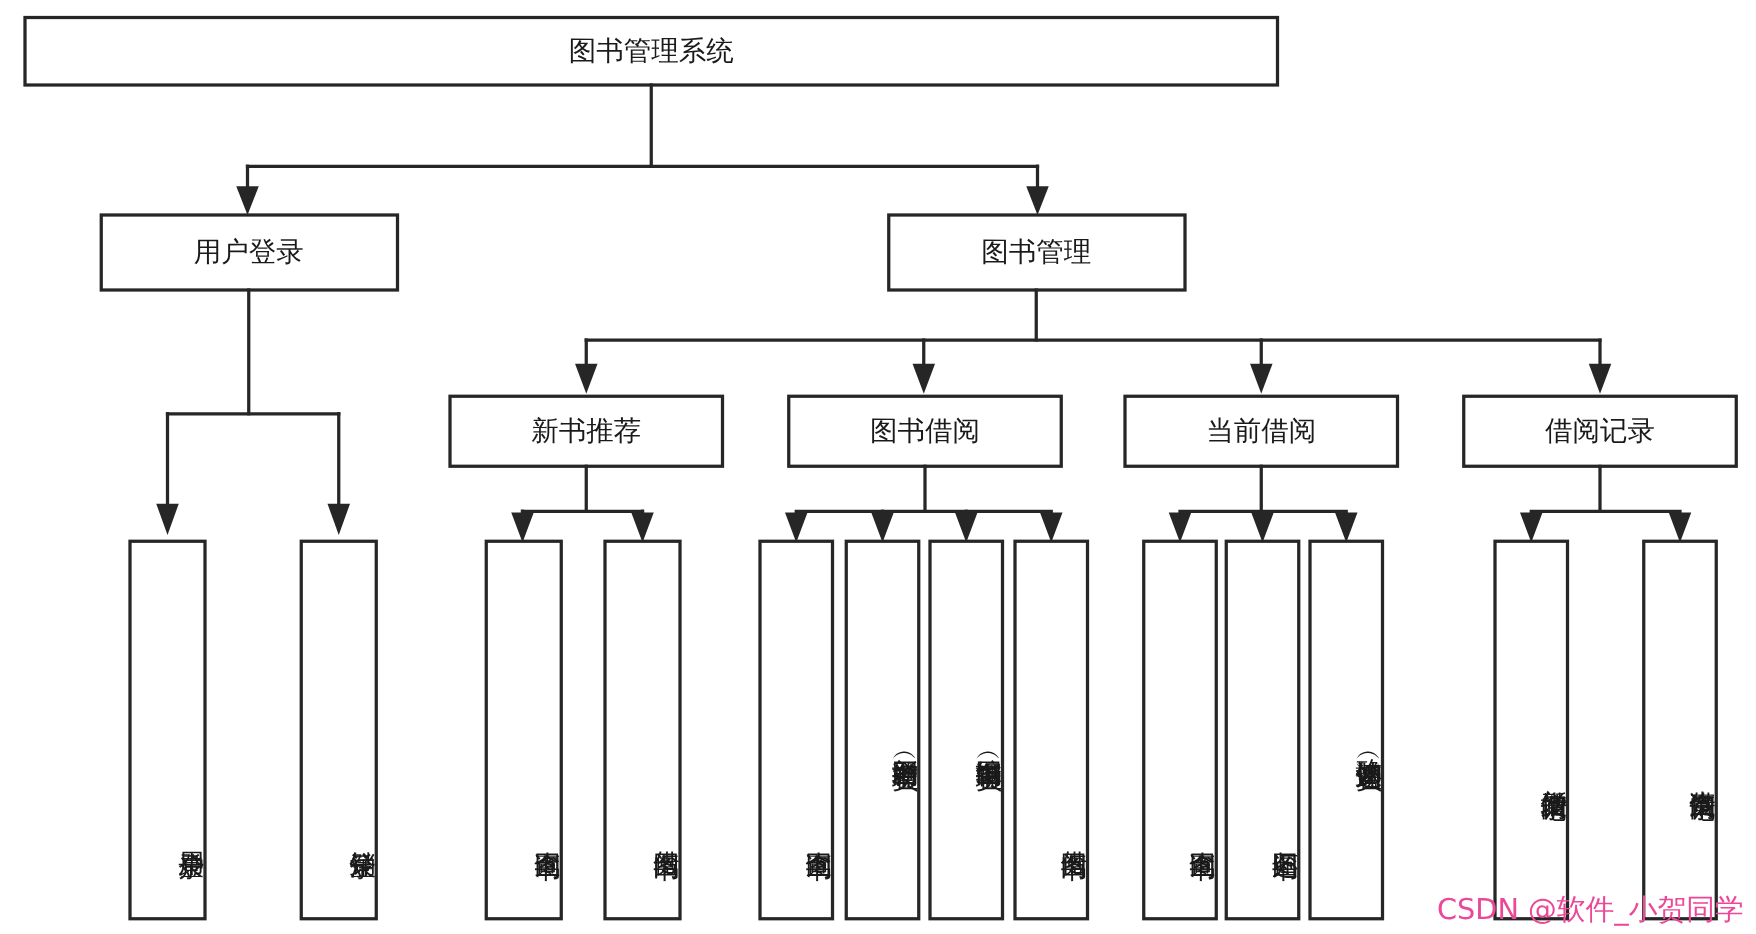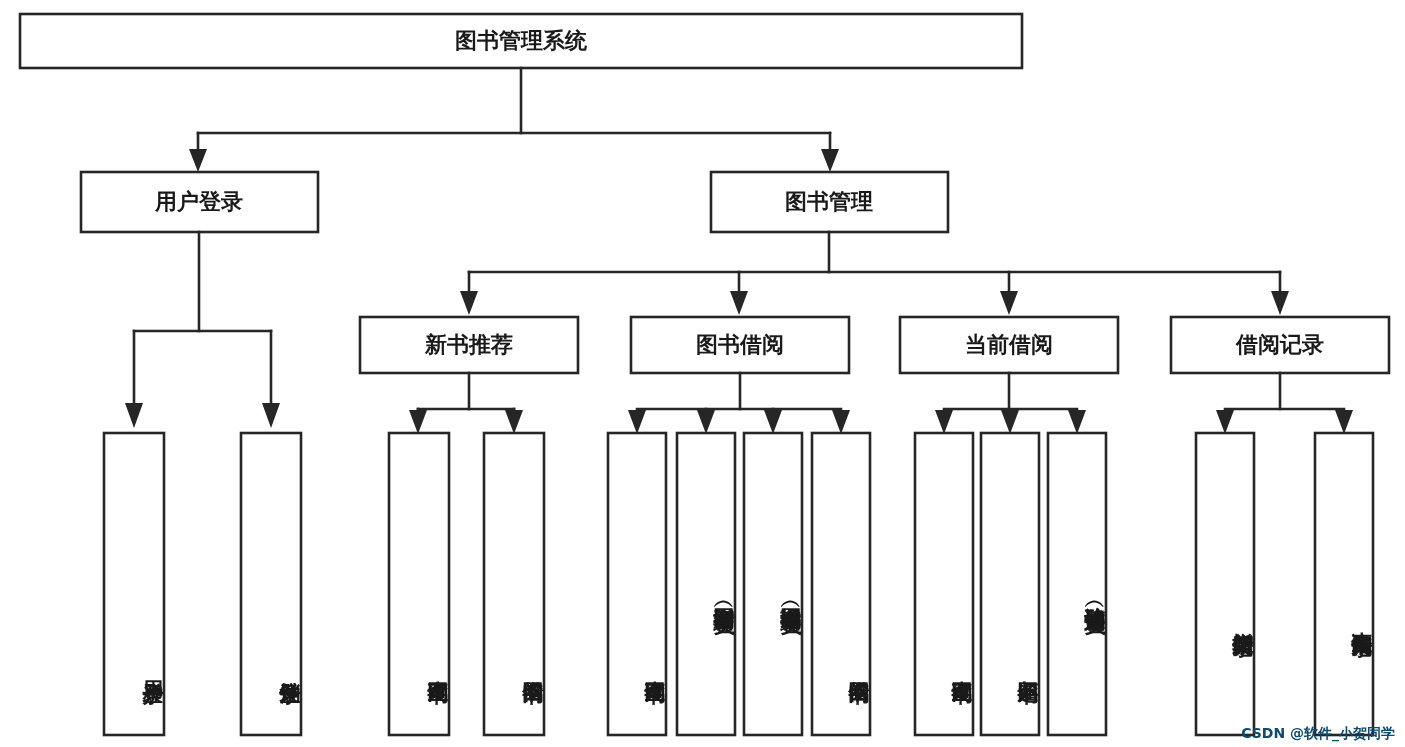--- a/index.html
+++ b/index.html
@@ -7,21 +7,20 @@
     padding: 0;
     background: #ffffff;
   }
   #diagram-root {
     position: relative;
     width: 1405px;
     height: 747px;
     background: #ffffff;
     font-family: "DejaVu Sans", "Liberation Sans", sans-serif;
     overflow: hidden;
-    font-weight: bold;
   }
   svg.flow {
     position: absolute;
     top: 0;
     left: 0;
     width: 1405px;
     height: 747px;
     display: block;
   }
   .node-box {
@@ -59,22 +58,22 @@
     justify-content: center;
     text-align: center;
     white-space: nowrap;
     pointer-events: none;
     font-family: "DejaVu Sans", "Liberation Sans", sans-serif;
   }
   .watermark {
     position: absolute;
     right: 10px;
     bottom: 4px;
-    font-size: 14px;
-    color: #0c4a6e;
+    font-size: 23px;
+    color: #ec4899;
     font-family: "DejaVu Sans", "Liberation Sans", sans-serif;
     white-space: nowrap;
     pointer-events: none;
     margin-left: 44px;
   }
 </style>
 </head>
 <body>
 
 <div id="diagram-root">

